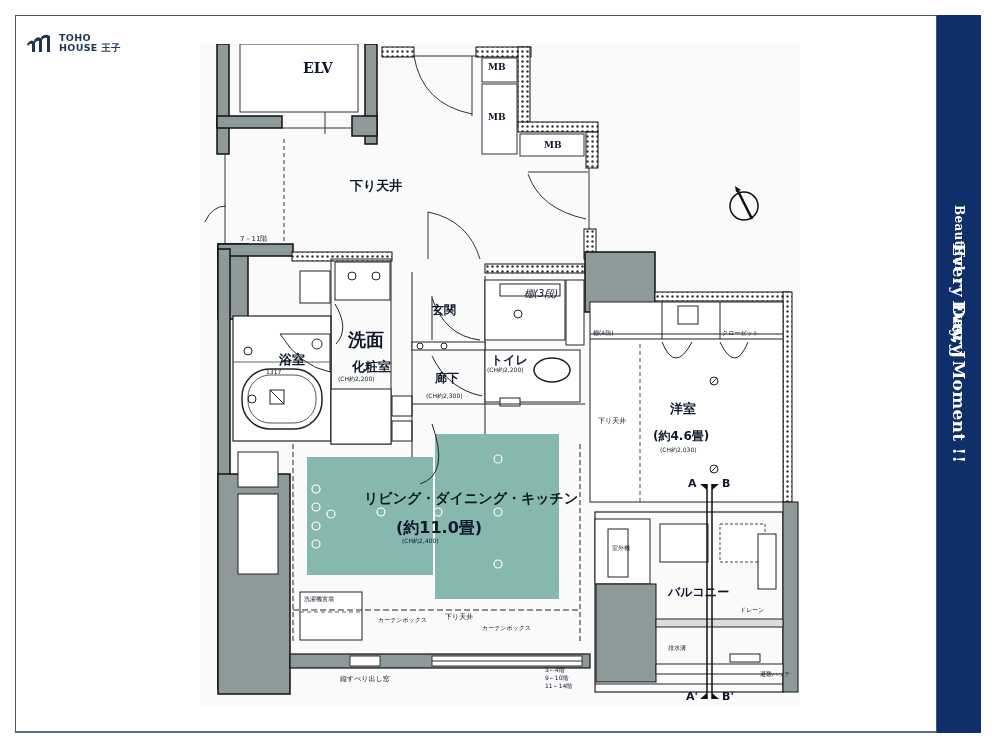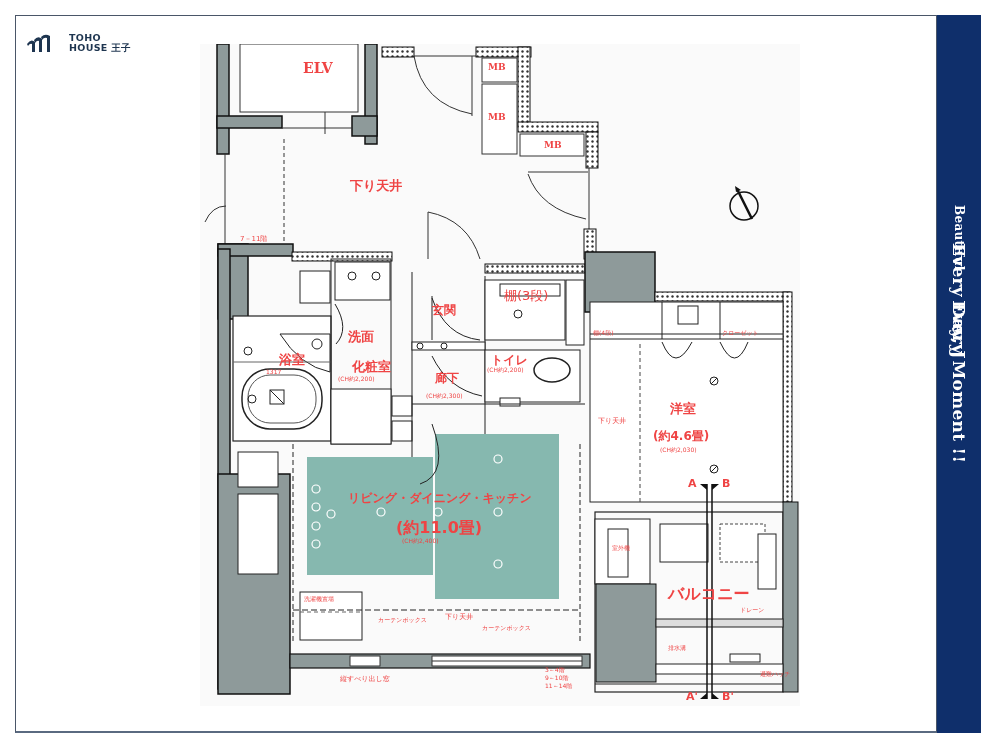--- a/index.html
+++ b/index.html
@@ -2,26 +2,26 @@
 <html><head>
 <meta charset="utf-8">
 <style>
   html, body { margin:0; padding:0; }
   body { width:1000px; height:750px; background:#ffffff; position:relative; overflow:hidden; font-family:"DejaVu Sans", sans-serif; }
   .frame { position:absolute; left:15px; top:15px; width:922px; height:718px; border:1px solid #4a5668; border-bottom:2px solid #5a6a80; background:#fff; box-sizing:border-box; }
   .side-band { position:absolute; left:937px; top:15px; width:44px; height:718px; background:#0f2f6b; }
   .side-text { position:absolute; left:937px; top:15px; width:44px; height:718px; display:flex; align-items:center; justify-content:center; }
   .side-text span { writing-mode:vertical-rl; color:#ffffff; font-family:"DejaVu Serif", serif; font-weight:bold; font-size:17px; letter-spacing:0.3px; white-space:nowrap; margin-top:-40px; }
   .side-text .small { font-size:12px; }
-  .logo { position:absolute; left:25px; top:32px; display:flex; align-items:center; gap:16px; }
+  .logo { position:absolute; left:25px; top:32px; display:flex; align-items:center; gap:6px; }
   .logo-mark { width:28px; height:22px; }
   .logo-text { font-family:"DejaVu Sans", sans-serif; font-weight:bold; color:#1e3550; font-size:9.5px; line-height:10px; letter-spacing:0.3px; }
   .plan { position:absolute; left:200px; top:44px; width:600px; height:662px; background:#fafafa; }
   .plan svg { position:absolute; left:0; top:0; }
-  .lbl { position:absolute; color:#ef4444; font-family:"DejaVu Sans", sans-serif; white-space:nowrap; }
+  .lbl { position:absolute; color:#0f172a; font-family:"DejaVu Sans", sans-serif; white-space:nowrap; }
   .lbl.b { font-weight:bold; }
   .lbl.serif { font-family:"DejaVu Serif", serif; }
 </style>
 </head>
 <body>
 
 <div class="frame"></div>
 
 <div class="logo">
   <svg class="logo-mark" viewBox="0 0 28 22">
@@ -198,50 +198,50 @@
     </g>
   </svg>
 
   <div class="lbl b serif" style="left:103px;top:16px;font-size:14px;">ELV</div>
   <div class="lbl b serif" style="left:288px;top:18px;font-size:9px;">MB</div>
   <div class="lbl b serif" style="left:288px;top:68px;font-size:9px;">MB</div>
   <div class="lbl b serif" style="left:344px;top:96px;font-size:9px;">MB</div>
   <div class="lbl b" style="left:150px;top:133px;font-size:13px;">下り天井</div>
   <div class="lbl" style="left:40px;top:190px;font-size:7px;">7－11階</div>
 
-  <div class="lbl b" style="left:148px;top:284px;font-size:13px;">洗面</div>
+  <div class="lbl b" style="left:148px;top:284px;font-size:18px;">洗面</div>
   <div class="lbl b" style="left:140px;top:314px;font-size:13px;margin-left:12px;">化粧室</div>
   <div class="lbl" style="left:138px;top:331px;font-size:6px;">(CH約2,200)</div>
   <div class="lbl b" style="left:60px;top:307px;font-size:13px;margin-left:19px;">浴室</div>
   <div class="lbl" style="left:66px;top:324px;font-size:6px;">1317</div>
   <div class="lbl b" style="left:232px;top:258px;font-size:12px;">玄関</div>
-  <div class="lbl" style="left:304px;top:243px;font-size:13px;">棚(3段)</div>
+  <div class="lbl" style="left:324px;top:243px;font-size:10px;font-style:italic;">棚(3段)</div>
   <div class="lbl b" style="left:291px;top:308px;font-size:12px;">トイレ</div>
   <div class="lbl" style="left:287px;top:322px;font-size:6px;">(CH約2,200)</div>
   <div class="lbl b" style="left:235px;top:326px;font-size:12px;">廊下</div>
   <div class="lbl" style="left:226px;top:348px;font-size:6px;">(CH約2,300)</div>
 
   <div class="lbl" style="left:393px;top:285px;font-size:6px;">棚(4段)</div>
   <div class="lbl" style="left:522px;top:285px;font-size:6px;">クローゼット</div>
   <div class="lbl" style="left:398px;top:372px;font-size:7px;">下り天井</div>
   <div class="lbl b" style="left:470px;top:356px;font-size:13px;">洋室</div>
   <div class="lbl b" style="left:453px;top:384px;font-size:12px;">(約4.6畳)</div>
   <div class="lbl" style="left:460px;top:402px;font-size:6px;">(CH約2,030)</div>
 
-  <div class="lbl b" style="left:148px;top:446px;font-size:12px;">リビング・ダイニング・キッチン</div>
+  <div class="lbl b" style="left:164px;top:446px;font-size:14px;">リビング・ダイニング・キッチン</div>
   <div class="lbl b" style="left:196px;top:474px;font-size:16px;">(約11.0畳)</div>
   <div class="lbl" style="left:202px;top:493px;font-size:6px;">(CH約2,400)</div>
 
   <div class="lbl" style="left:104px;top:551px;font-size:6px;">洗濯機置場</div>
   <div class="lbl" style="left:178px;top:572px;font-size:6px;">カーテンボックス</div>
   <div class="lbl" style="left:245px;top:568px;font-size:7px;">下り天井</div>
   <div class="lbl" style="left:282px;top:580px;font-size:6px;">カーテンボックス</div>
   <div class="lbl" style="left:140px;top:630px;font-size:7px;">縦すべり出し窓</div>
 
-  <div class="lbl b" style="left:468px;top:540px;font-size:16px;">バルコニー</div>
+  <div class="lbl b" style="left:468px;top:540px;font-size:12px;">バルコニー</div>
   <div class="lbl" style="left:412px;top:500px;font-size:6px;">室外機</div>
   <div class="lbl" style="left:540px;top:562px;font-size:6px;">ドレーン</div>
   <div class="lbl" style="left:468px;top:600px;font-size:6px;">排水溝</div>
   <div class="lbl" style="left:560px;top:626px;font-size:6px;">避難ハッチ</div>
   <div class="lbl" style="left:345px;top:622px;font-size:6px;">3～4階</div>
   <div class="lbl" style="left:345px;top:630px;font-size:6px;">9～10階</div>
   <div class="lbl" style="left:345px;top:638px;font-size:6px;">11～14階</div>
 
   <div class="lbl b" style="left:488px;top:433px;font-size:11px;">A</div>
   <div class="lbl b" style="left:522px;top:433px;font-size:11px;">B</div>

